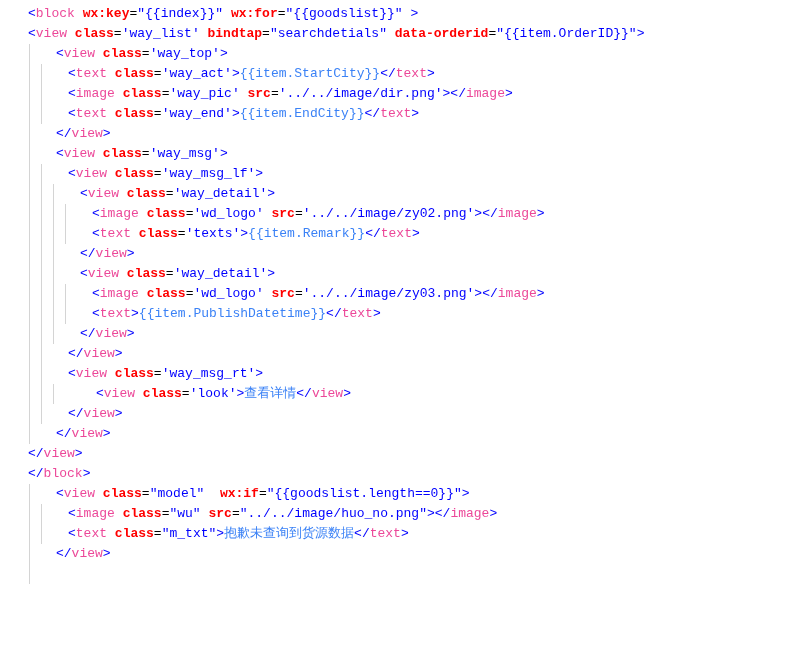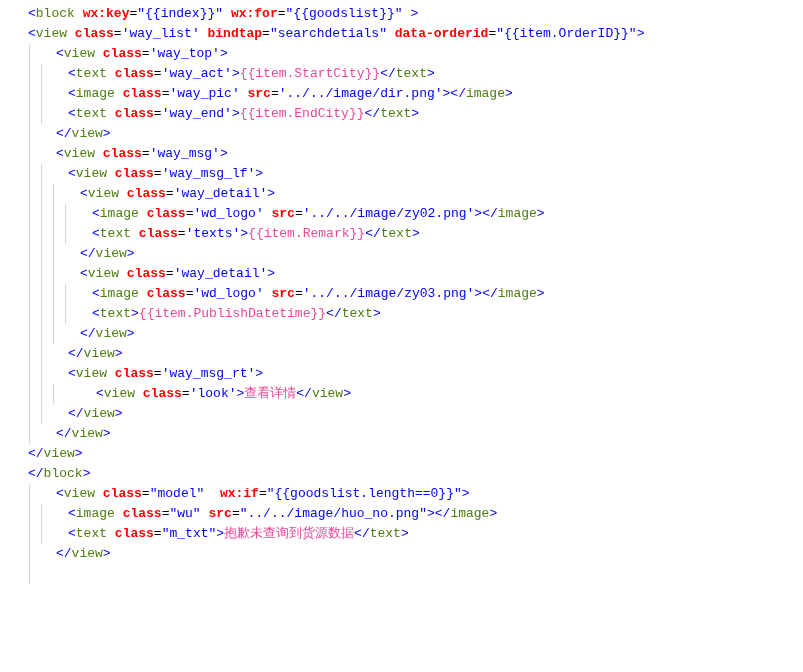--- a/index.html
+++ b/index.html
@@ -25,25 +25,25 @@
     justify-content: center;
     align-items: center;
   }
   .gutter.spacer {
     width: 24px;
   }
   .content {
     padding-left: 4px;
   }
   .tag-angle { color: #0000ff; }
-  .tag-name { color: #4d7c0f; }
+  .tag-name { color: #ec4899; }
   .attr-name { color: #ff0000; font-weight: bold; }
   .attr-eq { color: #000000; }
   .attr-value { color: #0000ff; }
-  .text-content { color: #ec4899; }
+  .text-content { color: #3b82f6; }
   .guides {
     display: flex;
     flex-shrink: 0;
   }
   .guide {
     width: 12px;
     position: relative;
     display: flex;
     justify-content: flex-start;
     align-items: stretch;

